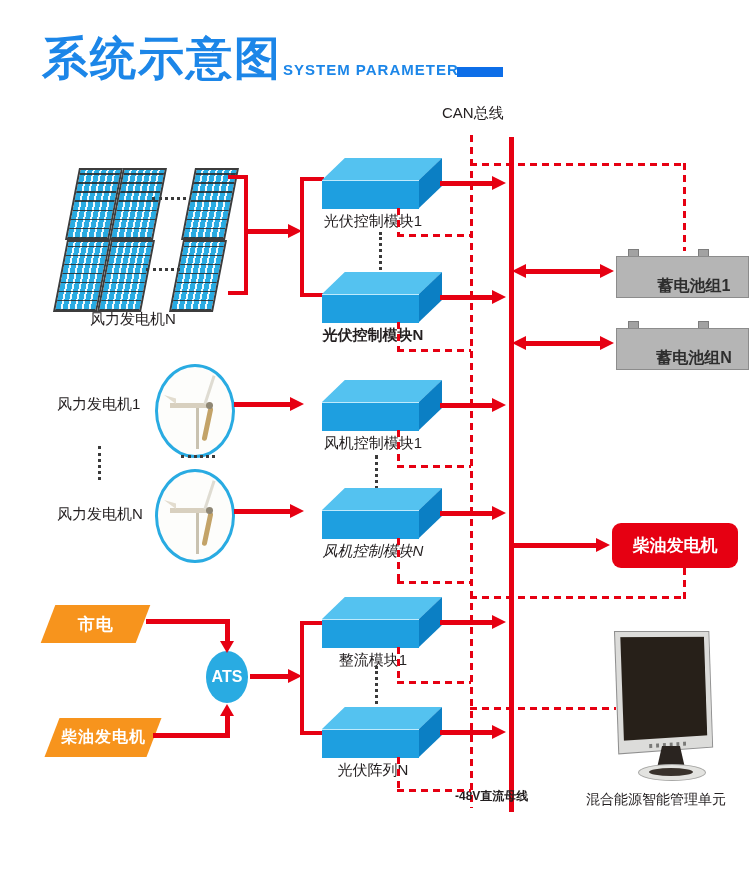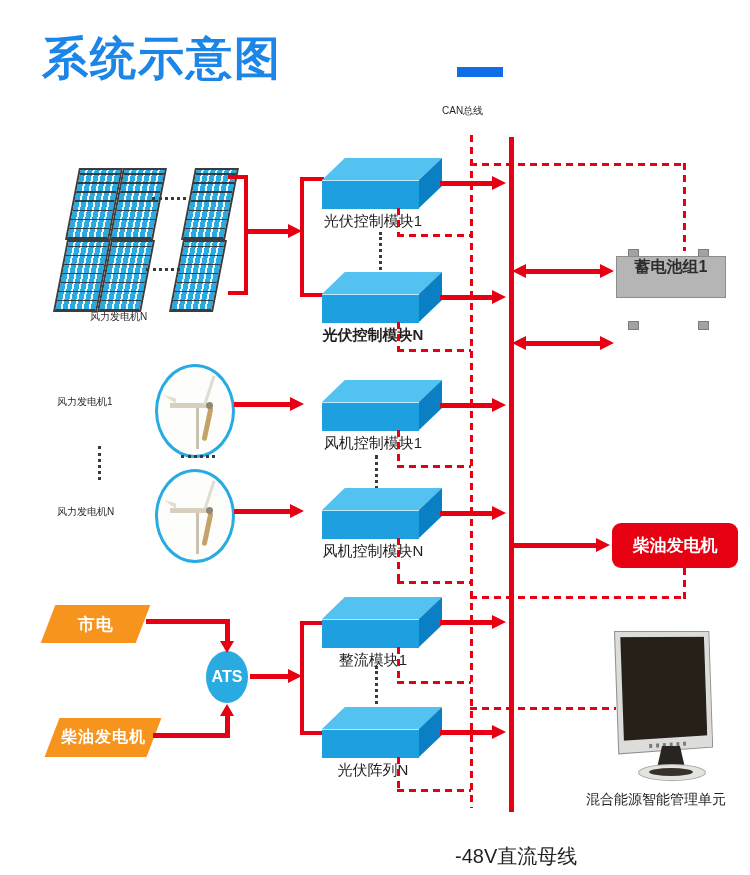--- a/index.html
+++ b/index.html
@@ -2,21 +2,21 @@
 <html><head>
 <meta charset="utf-8">
 <style>
   html,body{margin:0;padding:0;background:#fff;}
   #canvas{position:relative;width:750px;height:875px;background:#ffffff;overflow:hidden;
           font-family:"Liberation Sans","DejaVu Sans",sans-serif;color:#231f20;}
   .abs{position:absolute;}
   
   .title-cn{font-size:46px;font-weight:700;color:#1c86e8;letter-spacing:2px;}
   .title-en{font-size:15px;font-weight:700;color:#1c86e8;letter-spacing:1px;}
-  .lbl{font-size:10px;color:#231f20;white-space:nowrap;}
+  .lbl{font-size:15px;color:#231f20;white-space:nowrap;}
   
   .ln{position:absolute;background:#e60012;}
   .dash-h{position:absolute;height:3px;background-image:repeating-linear-gradient(90deg,#e60012 0 7px,transparent 7px 12px);}
   .dash-v{position:absolute;width:3px;background-image:repeating-linear-gradient(180deg,#e60012 0 7px,transparent 7px 12px);}
   .ah{position:absolute;width:0;height:0;}
   .ah-r{border-top:7px solid transparent;border-bottom:7px solid transparent;border-left:14px solid #e60012;}
   .ah-l{border-top:7px solid transparent;border-bottom:7px solid transparent;border-right:14px solid #e60012;}
   .ah-d{border-left:7px solid transparent;border-right:7px solid transparent;border-top:12px solid #e60012;}
   .ah-u{border-left:7px solid transparent;border-right:7px solid transparent;border-bottom:12px solid #e60012;}
   
@@ -43,21 +43,21 @@
   .wt-blade1{position:absolute;left:47px;top:40px;width:5px;height:34px;background:#c3a368;transform:rotate(12deg);border-radius:3px;}
   .wt-blade2{position:absolute;left:50px;top:8px;width:3px;height:30px;background:#dfdcd2;transform:rotate(18deg);}
   .wt-hub{position:absolute;left:48px;top:35px;width:7px;height:7px;background:#8f8highlight774;background:#8f8774;border-radius:50%;}
   
   .para{position:absolute;background:#f7941d;transform:skewX(-21deg);display:flex;align-items:center;justify-content:center;}
   .para>span{transform:skewX(21deg);color:#fff;font-weight:700;font-size:17px;letter-spacing:1px;white-space:nowrap;}
   
   .ats{position:absolute;left:206px;top:651px;width:42px;height:52px;border-radius:50%;background:#29abe2;
        display:flex;align-items:center;justify-content:center;color:#fff;font-weight:700;font-size:16px;}
   .battery{position:absolute;width:108px;height:40px;background:#b5b5b5;border:1px solid #8c8c8c;
-           display:flex;align-items:flex-start;justify-content:center;font-size:16px;font-weight:600;color:#2e2e2e;}
+           display:flex;align-items:flex-end;justify-content:center;font-size:16px;font-weight:600;color:#2e2e2e;padding-left:23px;}
   .bterm{position:absolute;width:9px;height:7px;background:#a2a2a2;border:1px solid #7d7d7d;}
   .loadbox{position:absolute;left:612px;top:523px;width:126px;height:45px;background:#e60012;border-radius:9px;
            display:flex;align-items:center;justify-content:center;color:#fff;font-weight:700;font-size:17px;white-space:nowrap;}
   
   .mon-bezel{position:absolute;left:616px;top:631px;width:96px;height:118px;background:#dcdcda;border:1px solid #8f8f8f;
              transform:perspective(420px) rotateY(14deg) rotate(-2deg);}
   .mon-screen{position:absolute;left:5px;top:5px;right:5px;bottom:12px;background:#272019;}
   .mon-btns{position:absolute;left:30px;bottom:3px;width:40px;height:4px;
             background-image:repeating-linear-gradient(90deg,#7a7a78 0 3px,transparent 3px 7px);}
   .mon-neck{position:absolute;left:657px;top:746px;width:28px;height:22px;background:#2a2420;
@@ -65,26 +65,27 @@
   .mon-base{position:absolute;left:638px;top:764px;width:66px;height:15px;background:#e3e3e0;border:1px solid #a8a8a6;border-radius:50%;}
   .mon-base-in{position:absolute;left:10px;top:3px;width:44px;height:8px;background:#39322c;border-radius:50%;}
   .title-dash{position:absolute;left:457px;top:67px;width:46px;height:10px;background:#0d6ee8;}
 </style>
 </head>
 <body>
 
 <div id="canvas">
 
   <div class="abs title-cn" style="left:42px;top:28px;">系统示意图</div>
+  <div class="abs title-en" style="left:283px;top:61px;">SYSTEM PARAMETER</div>
   <div class="title-dash"></div>
 
   <div class="abs lbl" style="left:442px;top:104px;">CAN总线</div>
   <div class="dash-v" style="left:470px;top:135px;height:673px;"></div>
   <div class="ln" style="left:509px;top:137px;width:5px;height:675px;"></div>
-  <div class="abs lbl" style="left:455px;top:843px;font-size:20px;">-48V直流母线</div>
+  <div class="abs lbl" style="left:455px;top:788px;font-size:12px;font-weight:bold;">-48V直流母线</div>
 
   <div class="panel" style="left:72px;top:168px;"></div>
   <div class="panel" style="left:116px;top:168px;"></div>
   <div class="panel" style="left:188px;top:168px;"></div>
   <div class="dot-h" style="left:152px;top:197px;width:34px;"></div>
   <div class="panel" style="left:60px;top:240px;"></div>
   <div class="panel" style="left:104px;top:240px;"></div>
   <div class="panel" style="left:176px;top:240px;"></div>
   <div class="dot-h" style="left:146px;top:268px;width:34px;"></div>
   <div class="abs lbl" style="left:90px;top:310px;">风力发电机N</div>
@@ -153,21 +154,21 @@
   </div>
   <div class="m-label" style="left:308px;top:434px;">风机控制模块1</div>
   <div class="ln" style="left:440px;top:403px;width:54px;height:5px;"></div>
   <div class="ah ah-r" style="left:492px;top:398px;"></div>
   <div class="dot-v" style="left:375px;top:455px;height:42px;"></div>
   <div class="module" style="left:322px;top:488px;">
     <div class="m-top"></div>
       <div class="m-front"></div>
       <div class="m-side"></div>
   </div>
-  <div class="m-label" style="left:308px;top:542px;">风机控制模块N</div>
+  <div class="m-label" style="left:308px;top:542px;font-style:italic;">风机控制模块N</div>
   <div class="ln" style="left:440px;top:511px;width:54px;height:5px;"></div>
   <div class="ah ah-r" style="left:492px;top:506px;"></div>
 
   <div class="dash-v" style="left:397px;top:430px;height:37px;"></div>
   <div class="dash-h" style="left:397px;top:465px;width:74px;"></div>
   <div class="dash-v" style="left:397px;top:538px;height:45px;"></div>
   <div class="dash-h" style="left:397px;top:581px;width:74px;"></div>
 
   <div class="para" style="left:48px;top:605px;width:95px;height:38px;">
     <span>市电</span>
@@ -218,20 +219,23 @@
   <div class="bterm" style="left:628px;top:249px;"></div>
   <div class="bterm" style="left:698px;top:249px;"></div>
   <div class="battery" style="left:616px;top:256px;">
     <span>蓄电池组1</span>
   </div>
   <div class="ln" style="left:526px;top:269px;width:76px;height:5px;"></div>
   <div class="ah ah-l" style="left:512px;top:264px;"></div>
   <div class="ah ah-r" style="left:600px;top:264px;"></div>
   <div class="bterm" style="left:628px;top:321px;"></div>
   <div class="bterm" style="left:698px;top:321px;"></div>
+  <div class="battery" style="left:616px;top:328px;">
+    <span>蓄电池组N</span>
+  </div>
   <div class="ln" style="left:526px;top:341px;width:76px;height:5px;"></div>
   <div class="ah ah-l" style="left:512px;top:336px;"></div>
   <div class="ah ah-r" style="left:600px;top:336px;"></div>
 
   <div class="loadbox">
     <span>柴油发电机</span>
   </div>
   <div class="ln" style="left:514px;top:543px;width:82px;height:5px;"></div>
   <div class="ah ah-r" style="left:596px;top:538px;"></div>
   <div class="dash-v" style="left:683px;top:568px;height:31px;"></div>

